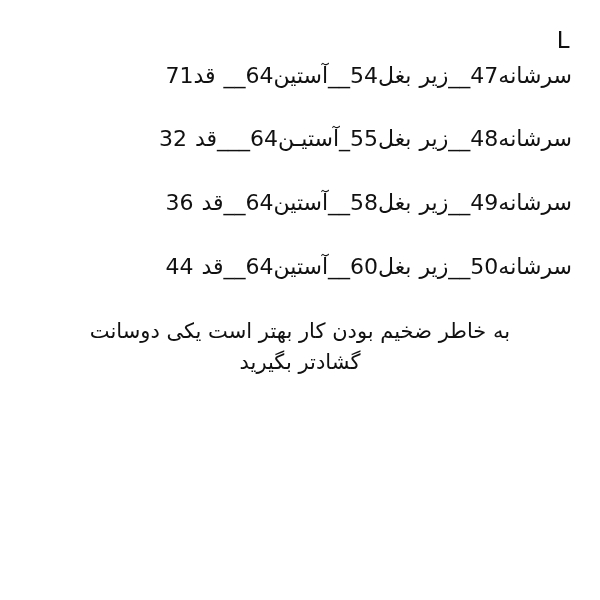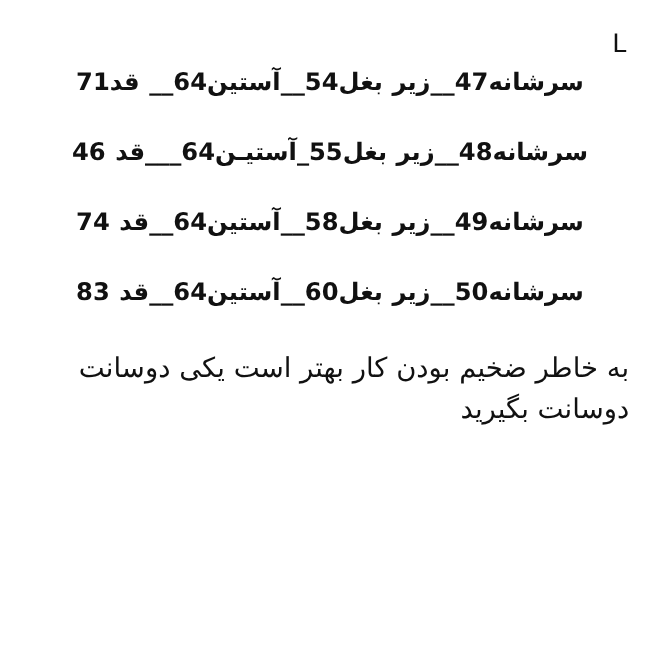--- a/index.html
+++ b/index.html
@@ -31,56 +31,56 @@
     font-weight: 400;
     letter-spacing: 0.5px;
     margin-bottom: 6px;
     direction: ltr;
     text-align: right;
     padding-right: 2px;
   }
   .size-specs {
     font-size: 22px;
     line-height: 1.35;
-    font-weight: 700;
+    font-weight: 400;
     direction: rtl;
-    text-align: center;
+    text-align: right;
     word-spacing: 1px;
   }
   .note {
     margin-top: 26px;
-    font-size: 25px;
+    font-size: 21px;
     line-height: 1.5;
     direction: rtl;
-    text-align: right;
+    text-align: center;
   }
   .note-line {
     display: block;
   }
 </style>
 </head>
 <body>
 
 <div class="page">
 
   <div class="size-block">
     <div class="size-label">L</div>
     <div class="size-specs">سرشانه47__زیر بغل54__آستین64__ قد71</div>
   </div>
 
   <div class="size-block">
-    <div class="size-specs">سرشانه48__زیر بغل55_آستیـن64___قد 46</div>
+    <div class="size-specs">سرشانه48__زیر بغل55_آستیـن64___قد 32</div>
   </div>
 
   <div class="size-block">
-    <div class="size-specs">سرشانه49__زیر بغل58__آستین64__قد 74</div>
+    <div class="size-specs">سرشانه49__زیر بغل58__آستین64__قد 36</div>
   </div>
 
   <div class="size-block">
-    <div class="size-specs">سرشانه50__زیر بغل60__آستین64__قد 83</div>
+    <div class="size-specs">سرشانه50__زیر بغل60__آستین64__قد 44</div>
   </div>
 
   <div class="note">
     <span class="note-line">به خاطر ضخیم بودن کار بهتر است یکی دوسانت</span>
-    <span class="note-line">دوسانت بگیرید</span>
+    <span class="note-line">گشادتر بگیرید</span>
   </div>
 
 </div>
 
 </body></html>

